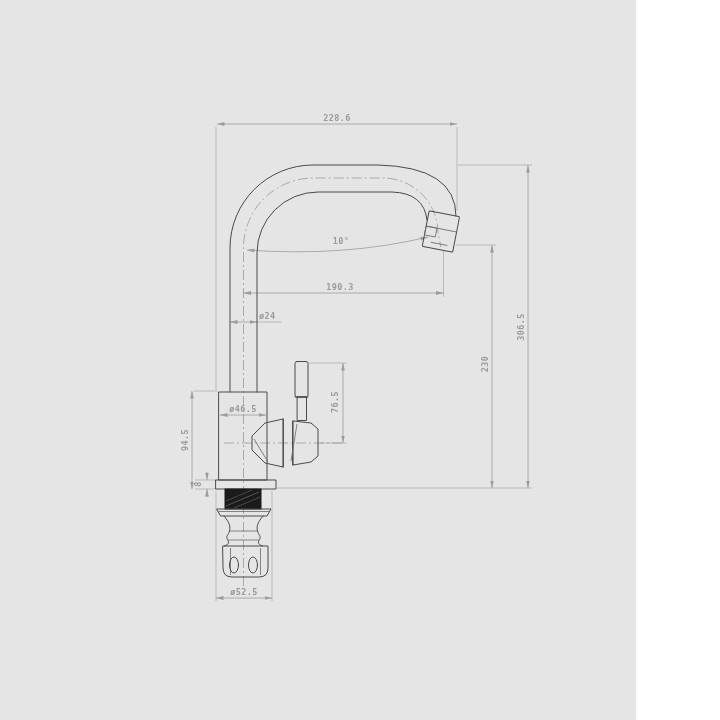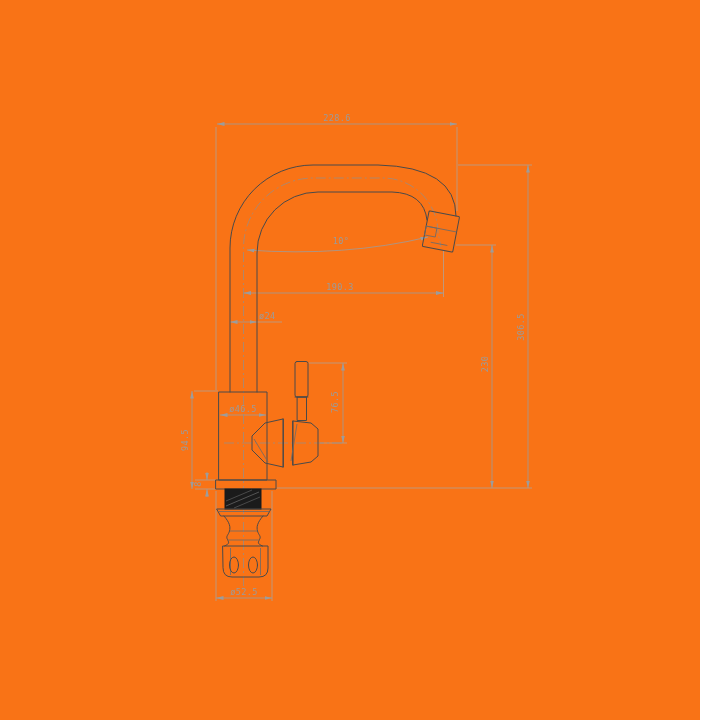--- a/index.html
+++ b/index.html
@@ -1,16 +1,16 @@
 <!DOCTYPE html>
 <html><head>
 <meta charset="utf-8">
 <style>
   html,body{margin:0;padding:0;background:#ffffff;}
-  .canvas{width:700px;height:720px;background:#f97316;position:relative;overflow:hidden;}
+  .canvas{width:636px;height:720px;background:#e5e5e5;position:relative;overflow:hidden;font-weight:bold;}
   svg{display:block;}
   .outline{stroke:#4a4a4a;stroke-width:1;fill:none;stroke-linecap:round;stroke-linejoin:round;}
   .outline-thin{stroke:#6a6a6a;stroke-width:.8;fill:none;}
   .dim{stroke:#9c9c9c;stroke-width:.8;fill:none;}
   .dim-ext{stroke:#a8a8a8;stroke-width:.7;fill:none;}
   .cline{stroke:#8f8f8f;stroke-width:.7;fill:none;stroke-dasharray:10 3 2 3;}
   text{font-family:"DejaVu Sans Mono","Liberation Mono",monospace;font-size:8.5px;fill:#9b9b9b;letter-spacing:.4px;}
 </style>
 </head>
 <body>

